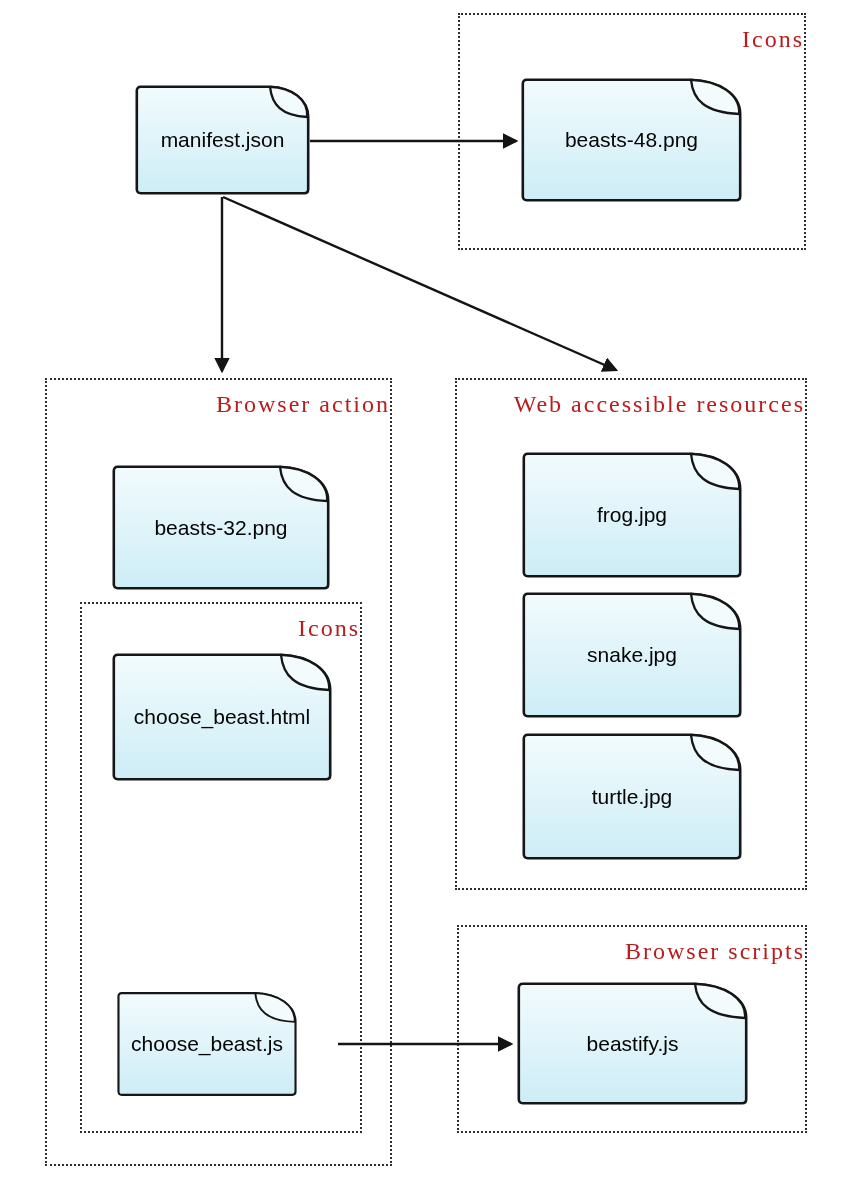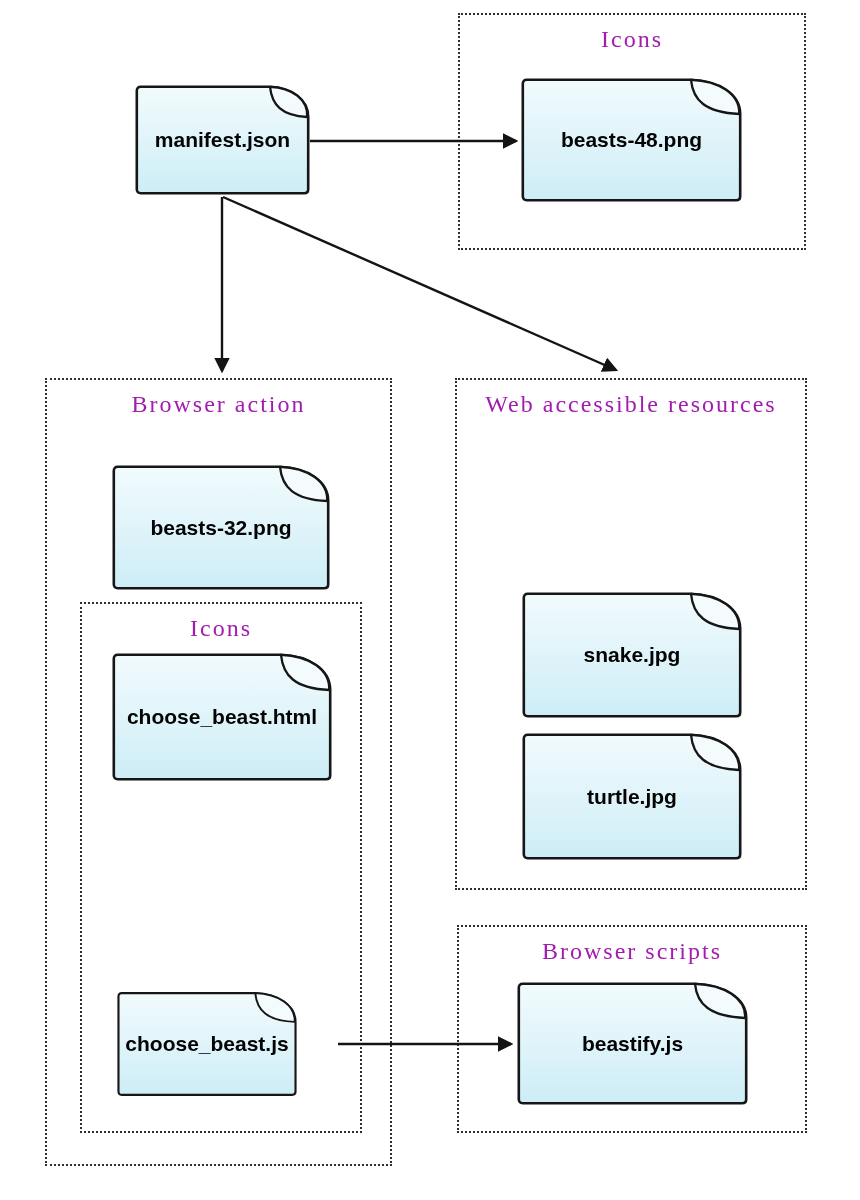--- a/index.html
+++ b/index.html
@@ -5,28 +5,28 @@
   html,body{margin:0;padding:0;background:#fff;}
   .canvas{
     position:relative;width:860px;height:1200px;background:#ffffff;
     font-family:"Liberation Sans",sans-serif;overflow:hidden;
   }
   .group{
     position:absolute;border:2px dotted #2e2e2e;box-sizing:border-box;background:transparent;
   }
   .group-label{
     font-family:"Liberation Serif",serif;font-size:24px;letter-spacing:2px;
-    color:#a21caf;text-align:center;padding-top:11px;white-space:nowrap;
+    color:#b91c1c;text-align:right;padding-top:11px;white-space:nowrap;
   }
   .file{position:absolute;}
   .file svg.doc{position:absolute;left:0;top:0;width:100%;height:100%;display:block;}
   .file .file-label{
     position:absolute;left:0;top:0;right:0;bottom:0;
     display:flex;align-items:center;justify-content:center;
-    font-weight:bold;font-size:21px;color:#030303;white-space:nowrap;
+    font-weight:normal;font-size:21px;color:#030303;white-space:nowrap;
   }
   svg.edges{position:absolute;left:0;top:0;pointer-events:none;}
 </style>
 </head>
 <body>
 
 <div class="canvas">
 
   <svg width="0" height="0" style="position:absolute" aria-hidden="true">
     <defs>
@@ -91,20 +91,27 @@
 
 
   <div class="file" style="left:117px;top:980px;width:180px;height:128px">
     <svg class="doc" viewBox="0 0 220 128">
         <path d="M 5.8 1.8 L 169 1.8 C 197.05 2.8 218.2 16.650000000000002 218.2 37 L 218.2 122.2 Q 218.2 126.2 214.2 126.2 L 5.8 126.2 Q 1.8 126.2 1.8 122.2 L 1.8 5.8 Q 1.8 1.8 5.8 1.8 Z" fill="url(#docGrad)" stroke="#161616" stroke-width="2.6" stroke-linejoin="round"></path>
         <path d="M 169 1.8 C 171 22.94 183.28 35.5 217.2 37 C 218.2 16.650000000000002 197.05 2.8 169 1.8 Z" fill="#f4fbfd" stroke="#161616" stroke-width="2.3" stroke-linejoin="round"></path>
       </svg>
     <div class="file-label">choose_beast.js</div>
   </div>
 
+  <div class="file" style="left:522px;top:452px;width:220px;height:126px">
+    <svg class="doc" viewBox="0 0 220 126">
+        <path d="M 5.8 1.8 L 169 1.8 C 197.05 2.8 218.2 16.650000000000002 218.2 37 L 218.2 120.2 Q 218.2 124.2 214.2 124.2 L 5.8 124.2 Q 1.8 124.2 1.8 120.2 L 1.8 5.8 Q 1.8 1.8 5.8 1.8 Z" fill="url(#docGrad)" stroke="#161616" stroke-width="2.6" stroke-linejoin="round"></path>
+        <path d="M 169 1.8 C 171 22.94 183.28 35.5 217.2 37 C 218.2 16.650000000000002 197.05 2.8 169 1.8 Z" fill="#f4fbfd" stroke="#161616" stroke-width="2.3" stroke-linejoin="round"></path>
+      </svg>
+    <div class="file-label">frog.jpg</div>
+  </div>
 
   <div class="file" style="left:522px;top:592px;width:220px;height:126px">
     <svg class="doc" viewBox="0 0 220 126">
         <path d="M 5.8 1.8 L 169 1.8 C 197.05 2.8 218.2 16.650000000000002 218.2 37 L 218.2 120.2 Q 218.2 124.2 214.2 124.2 L 5.8 124.2 Q 1.8 124.2 1.8 120.2 L 1.8 5.8 Q 1.8 1.8 5.8 1.8 Z" fill="url(#docGrad)" stroke="#161616" stroke-width="2.6" stroke-linejoin="round"></path>
         <path d="M 169 1.8 C 171 22.94 183.28 35.5 217.2 37 C 218.2 16.650000000000002 197.05 2.8 169 1.8 Z" fill="#f4fbfd" stroke="#161616" stroke-width="2.3" stroke-linejoin="round"></path>
       </svg>
     <div class="file-label">snake.jpg</div>
   </div>
 
   <div class="file" style="left:522px;top:733px;width:220px;height:127px">

